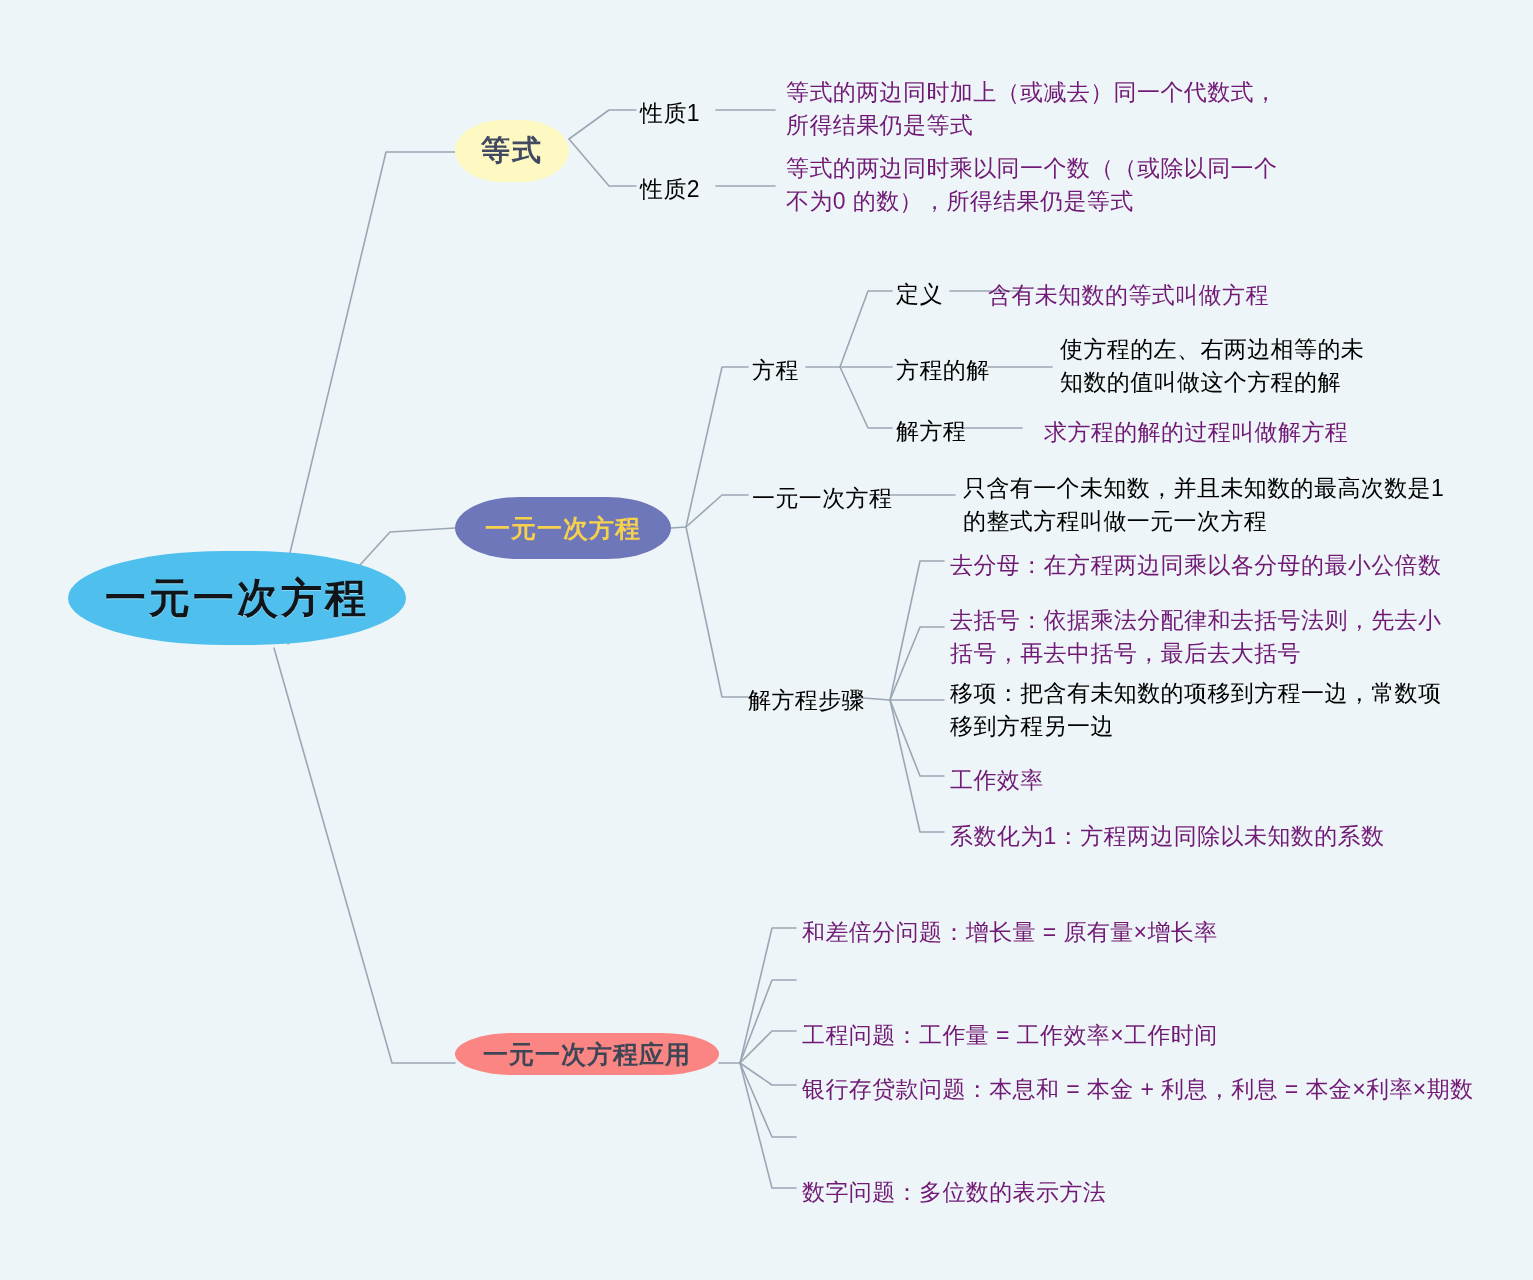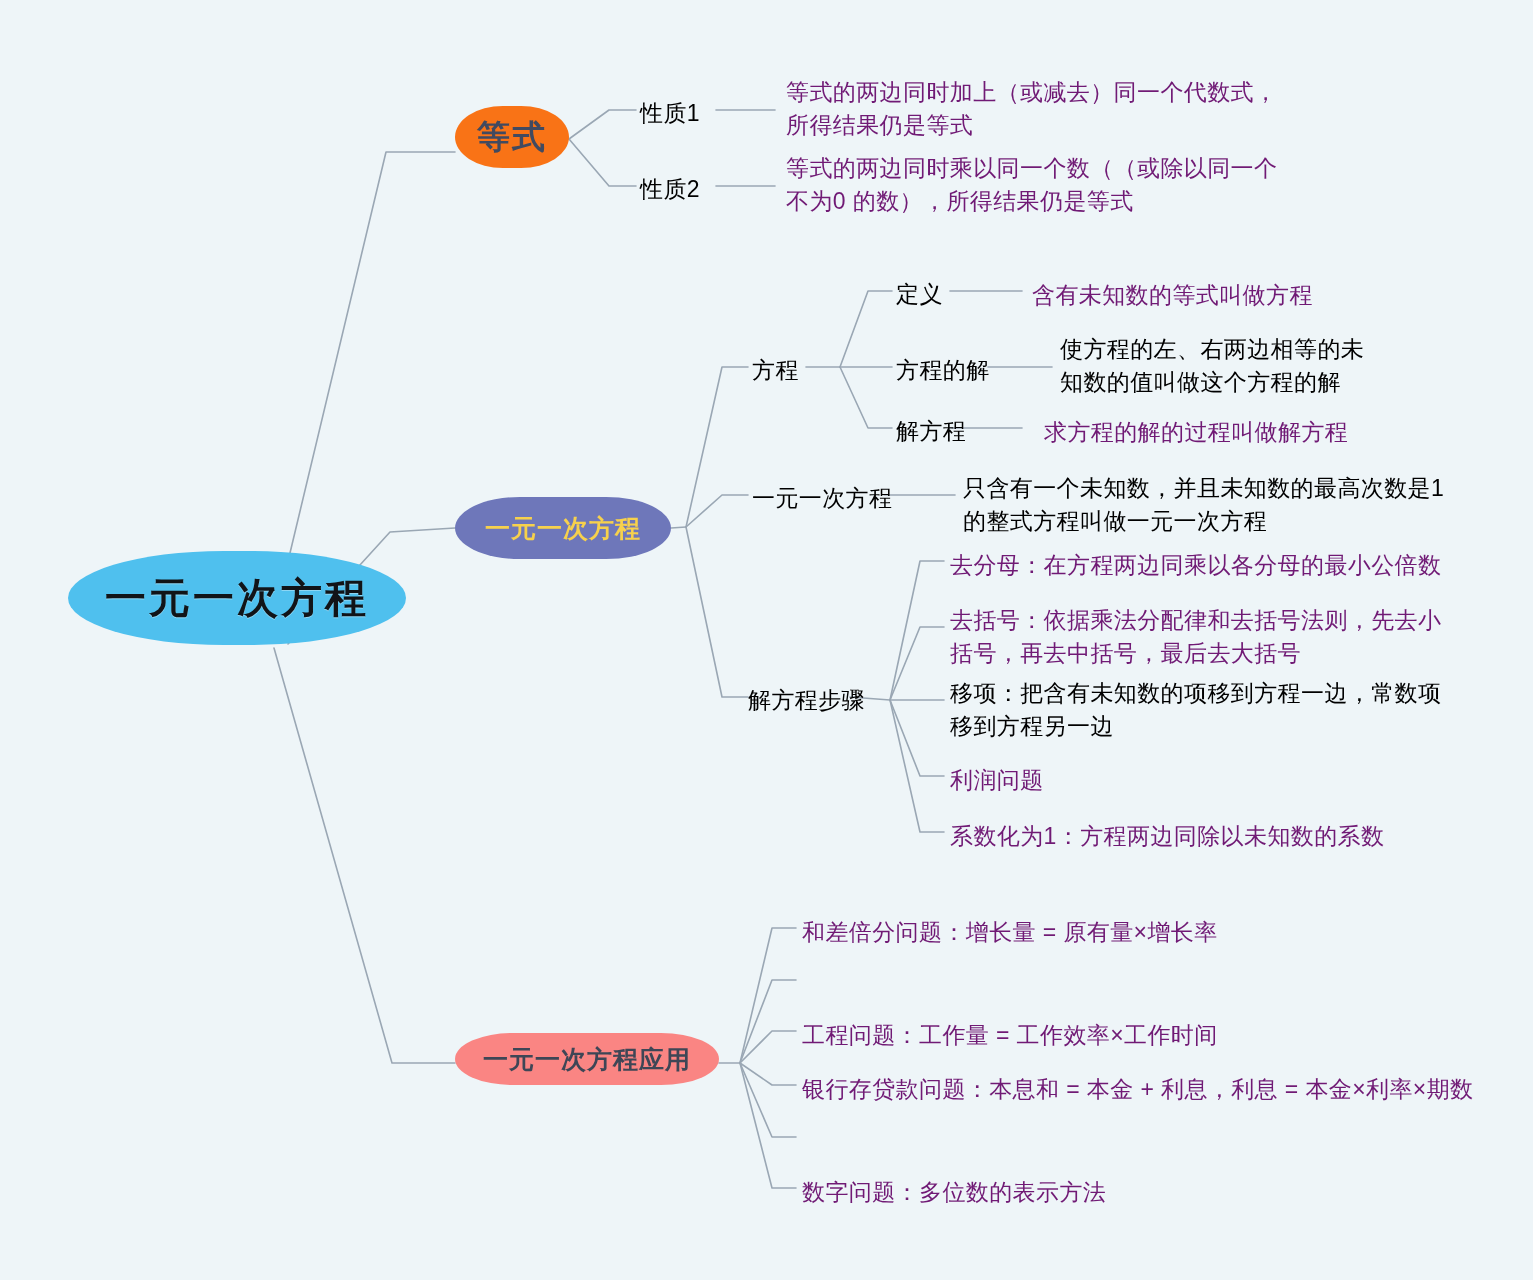--- a/index.html
+++ b/index.html
@@ -44,44 +44,44 @@
     height: 94px;
     background: #4FC0EE;
     color: #111418;
     font-size: 41px;
     letter-spacing: 3px;
     border-radius: 46% / 50%;
     text-shadow: 0 1px 0 rgba(255,255,255,0.35);
   }
   .node-eq {
     left: 455px;
-    top: 106px;
+    top: 120px;
     width: 114px;
     height: 62px;
-    background: #f97316;
+    background: #fef9c3;
     color: #414a60;
-    font-size: 33px;
+    font-size: 29px;
     letter-spacing: 2px;
   }
   .node-lin {
     left: 455px;
     top: 497px;
     width: 216px;
     height: 62px;
     background: #6E77BA;
     color: #F7D14C;
     font-size: 25px;
     letter-spacing: 1px;
     border-radius: 30% / 50%;
   }
   .node-app {
     left: 455px;
     top: 1033px;
     width: 264px;
-    height: 52px;
+    height: 42px;
     background: #FA8583;
     color: #3e4656;
     font-size: 25px;
     letter-spacing: 1px;
     border-radius: 22% / 50%;
   }
   .leaf {
     position: absolute;
     color: #701a75;
     font-size: 23px;
@@ -171,41 +171,41 @@
   <div class="leaf" style="left:786px; top:76px;">等式的两边同时加上（或减去）同一个代数式，
 所得结果仍是等式</div>
 
   <div class="label" style="left:640px; top:174px;">性质2</div>
   <div class="leaf" style="left:786px; top:152px;">等式的两边同时乘以同一个数（（或除以同一个
 不为0 的数），所得结果仍是等式</div>
 
   <div class="label" style="left:752px; top:355px;">方程</div>
 
   <div class="label" style="left:896px; top:279px;">定义</div>
-  <div class="leaf" style="left:1032px; top:279px;">含有未知数的等式叫做方程</div>
+  <div class="leaf" style="left:988px; top:279px;">含有未知数的等式叫做方程</div>
 
   <div class="label" style="left:896px; top:355px;">方程的解</div>
   <div class="leaf red" style="left:1060px; top:333px;">使方程的左、右两边相等的未
 知数的值叫做这个方程的解</div>
 
   <div class="label" style="left:896px; top:416px;">解方程</div>
   <div class="leaf" style="left:1032px; top:416px;margin-left:12px;">求方程的解的过程叫做解方程</div>
 
   <div class="label" style="left:752px; top:483px;">一元一次方程</div>
   <div class="leaf red" style="left:963px; top:472px;">只含有一个未知数，并且未知数的最高次数是1
 的整式方程叫做一元一次方程</div>
 
   <div class="label" style="left:748px; top:685px;">解方程步骤</div>
 
   <div class="leaf" style="left:950px; top:549px;">去分母：在方程两边同乘以各分母的最小公倍数</div>
   <div class="leaf" style="left:950px; top:604px;">去括号：依据乘法分配律和去括号法则，先去小
 括号，再去中括号，最后去大括号</div>
   <div class="leaf red" style="left:950px; top:677px;">移项：把含有未知数的项移到方程一边，常数项
 移到方程另一边</div>
-  <div class="leaf" style="left:950px; top:764px;">利润问题</div>
+  <div class="leaf" style="left:950px; top:764px;">工作效率</div>
   <div class="leaf" style="left:950px; top:820px;">系数化为1：方程两边同除以未知数的系数</div>
 
   <div class="leaf" style="left:802px; top:916px;">和差倍分问题：增长量 = 原有量×增长率</div>
   <div class="leaf" style="left:802px; top:1019px;">工程问题：工作量 = 工作效率×工作时间</div>
   <div class="leaf" style="left:802px; top:1073px;">银行存贷款问题：本息和 = 本金 + 利息，利息 = 本金×利率×期数</div>
   <div class="leaf" style="left:802px; top:1176px;">数字问题：多位数的表示方法</div>
 
 </div>
 
 </body></html>

